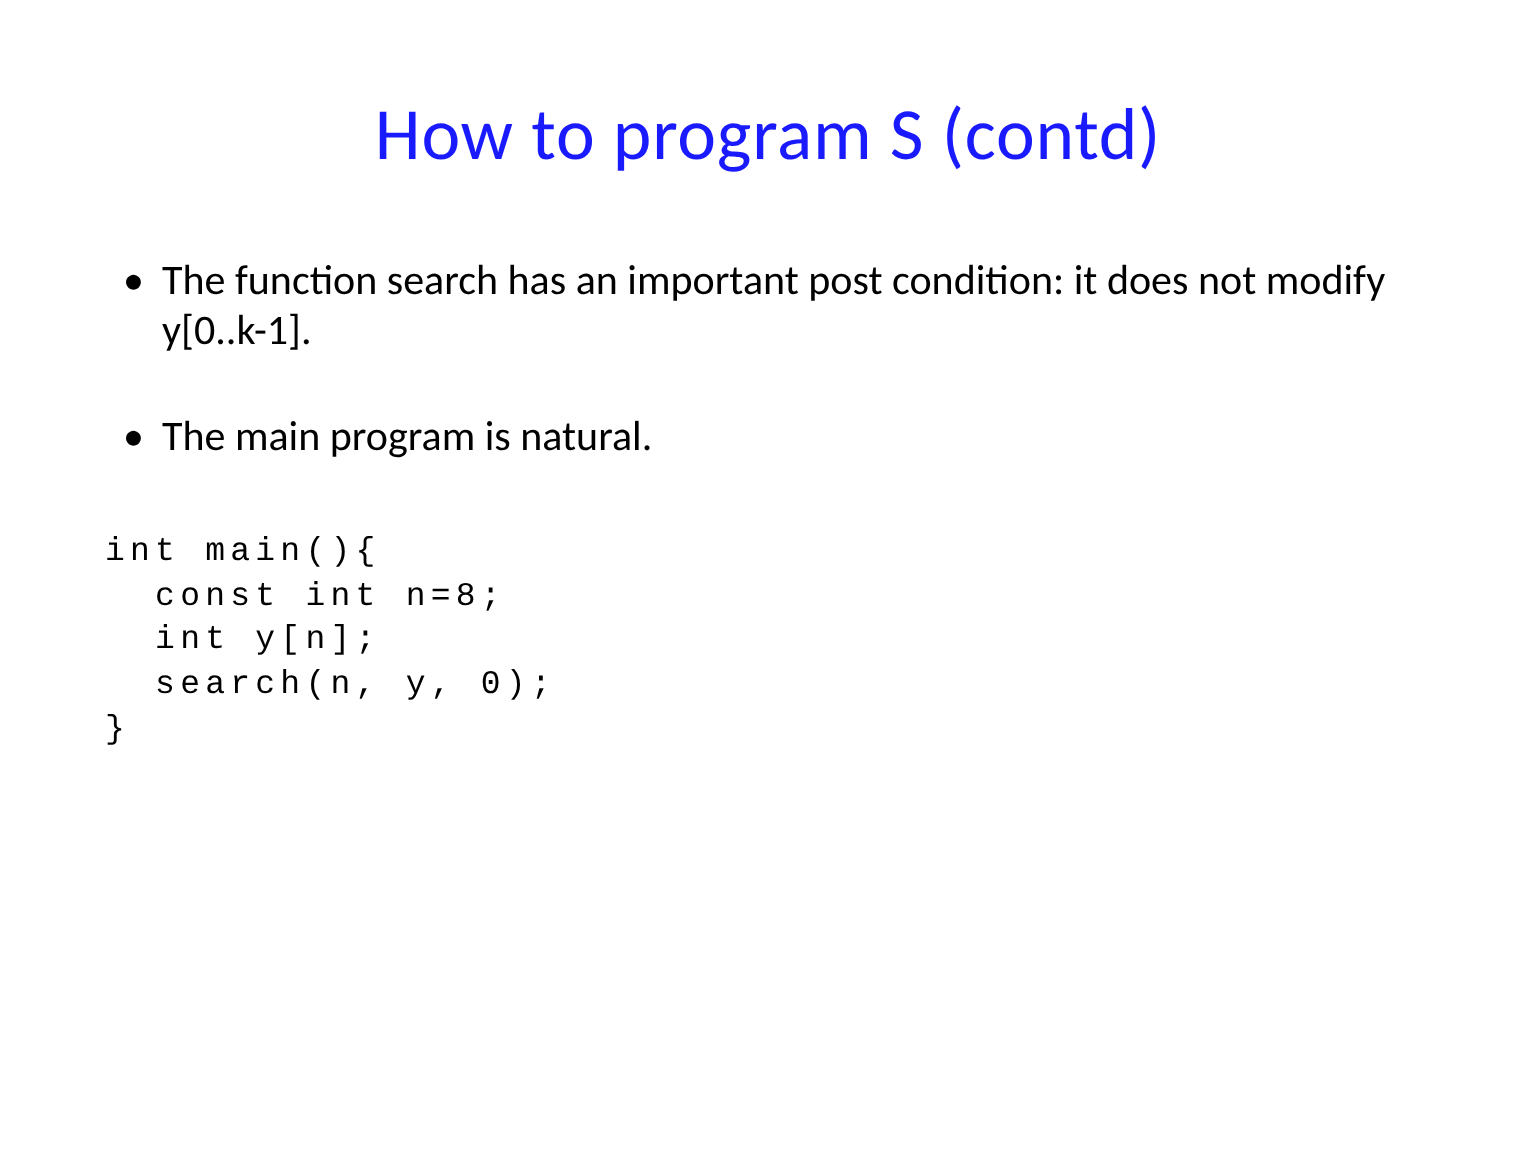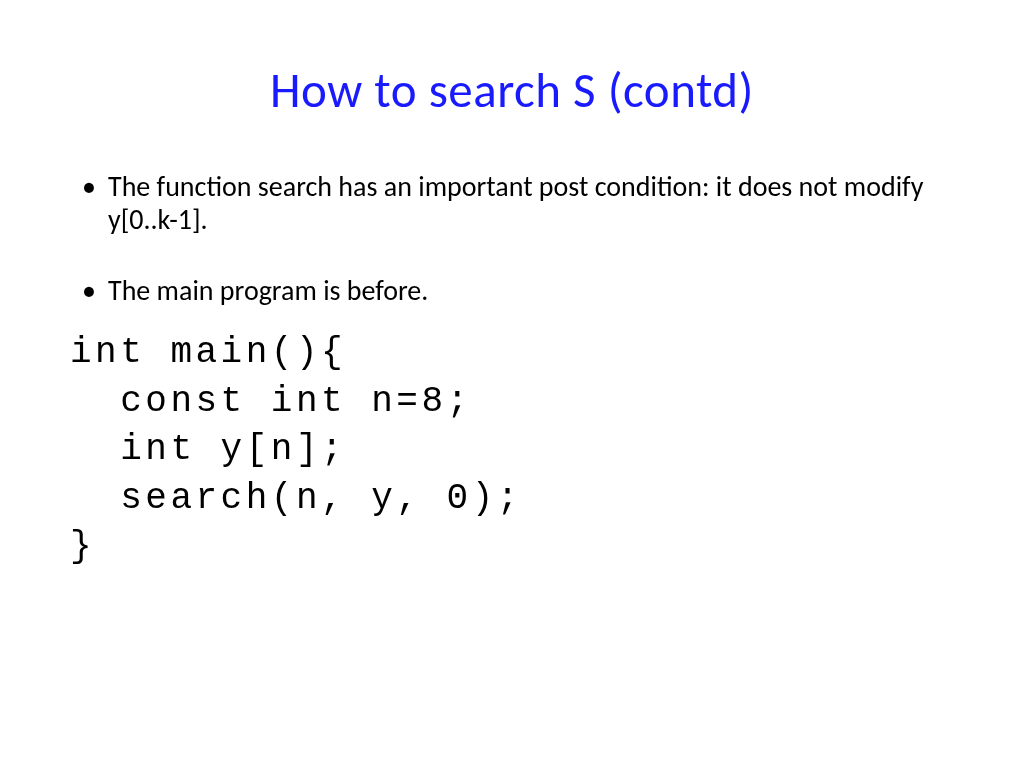--- a/index.html
+++ b/index.html
@@ -22,21 +22,21 @@
     color: #1a1aff;
     font-size: 49px;
     font-weight: 400;
     text-align: center;
     margin: 0 0 50px 0;
     letter-spacing: 0.5px;
   }
   ul.bullets {
     list-style: none;
     padding: 0;
-    margin: 0 0 22px 0;
+    margin: 0 0 46px 0;
   }
   ul.bullets li {
     position: relative;
     font-size: 28px;
     color: #000000;
     line-height: 1.18;
     padding-left: 38px;
     margin: 0 0 6px 0;
   }
   ul.bullets li::before {
@@ -50,38 +50,38 @@
   ul.bullets li.spacer {
     height: 32px;
     padding: 0;
     margin: 0;
   }
   ul.bullets li.spacer::before {
     content: "";
   }
   .code {
     font-family: Consolas, "Courier New", monospace;
-    font-size: 36px;
+    font-size: 22px;
     color: #000000;
     white-space: pre;
     line-height: 1.35;
     letter-spacing: 3.5px;
     margin-top: 6px;
   }
 </style>
 </head>
 <body>
 
 <div class="slide">
-  <h1 class="title">How to search S (contd)</h1>
+  <h1 class="title">How to program S (contd)</h1>
 
   <ul class="bullets">
     <li>The function search has an important post condition: it does not modify y[0..k-1].</li>
     <li class="spacer"></li>
-    <li>The main program is before.</li>
+    <li>The main program is natural.</li>
   </ul>
 
   <div class="code">int main(){
   const int n=8;
   int y[n];
   search(n, y, 0);
 }</div>
 </div>
 
 </body></html>

